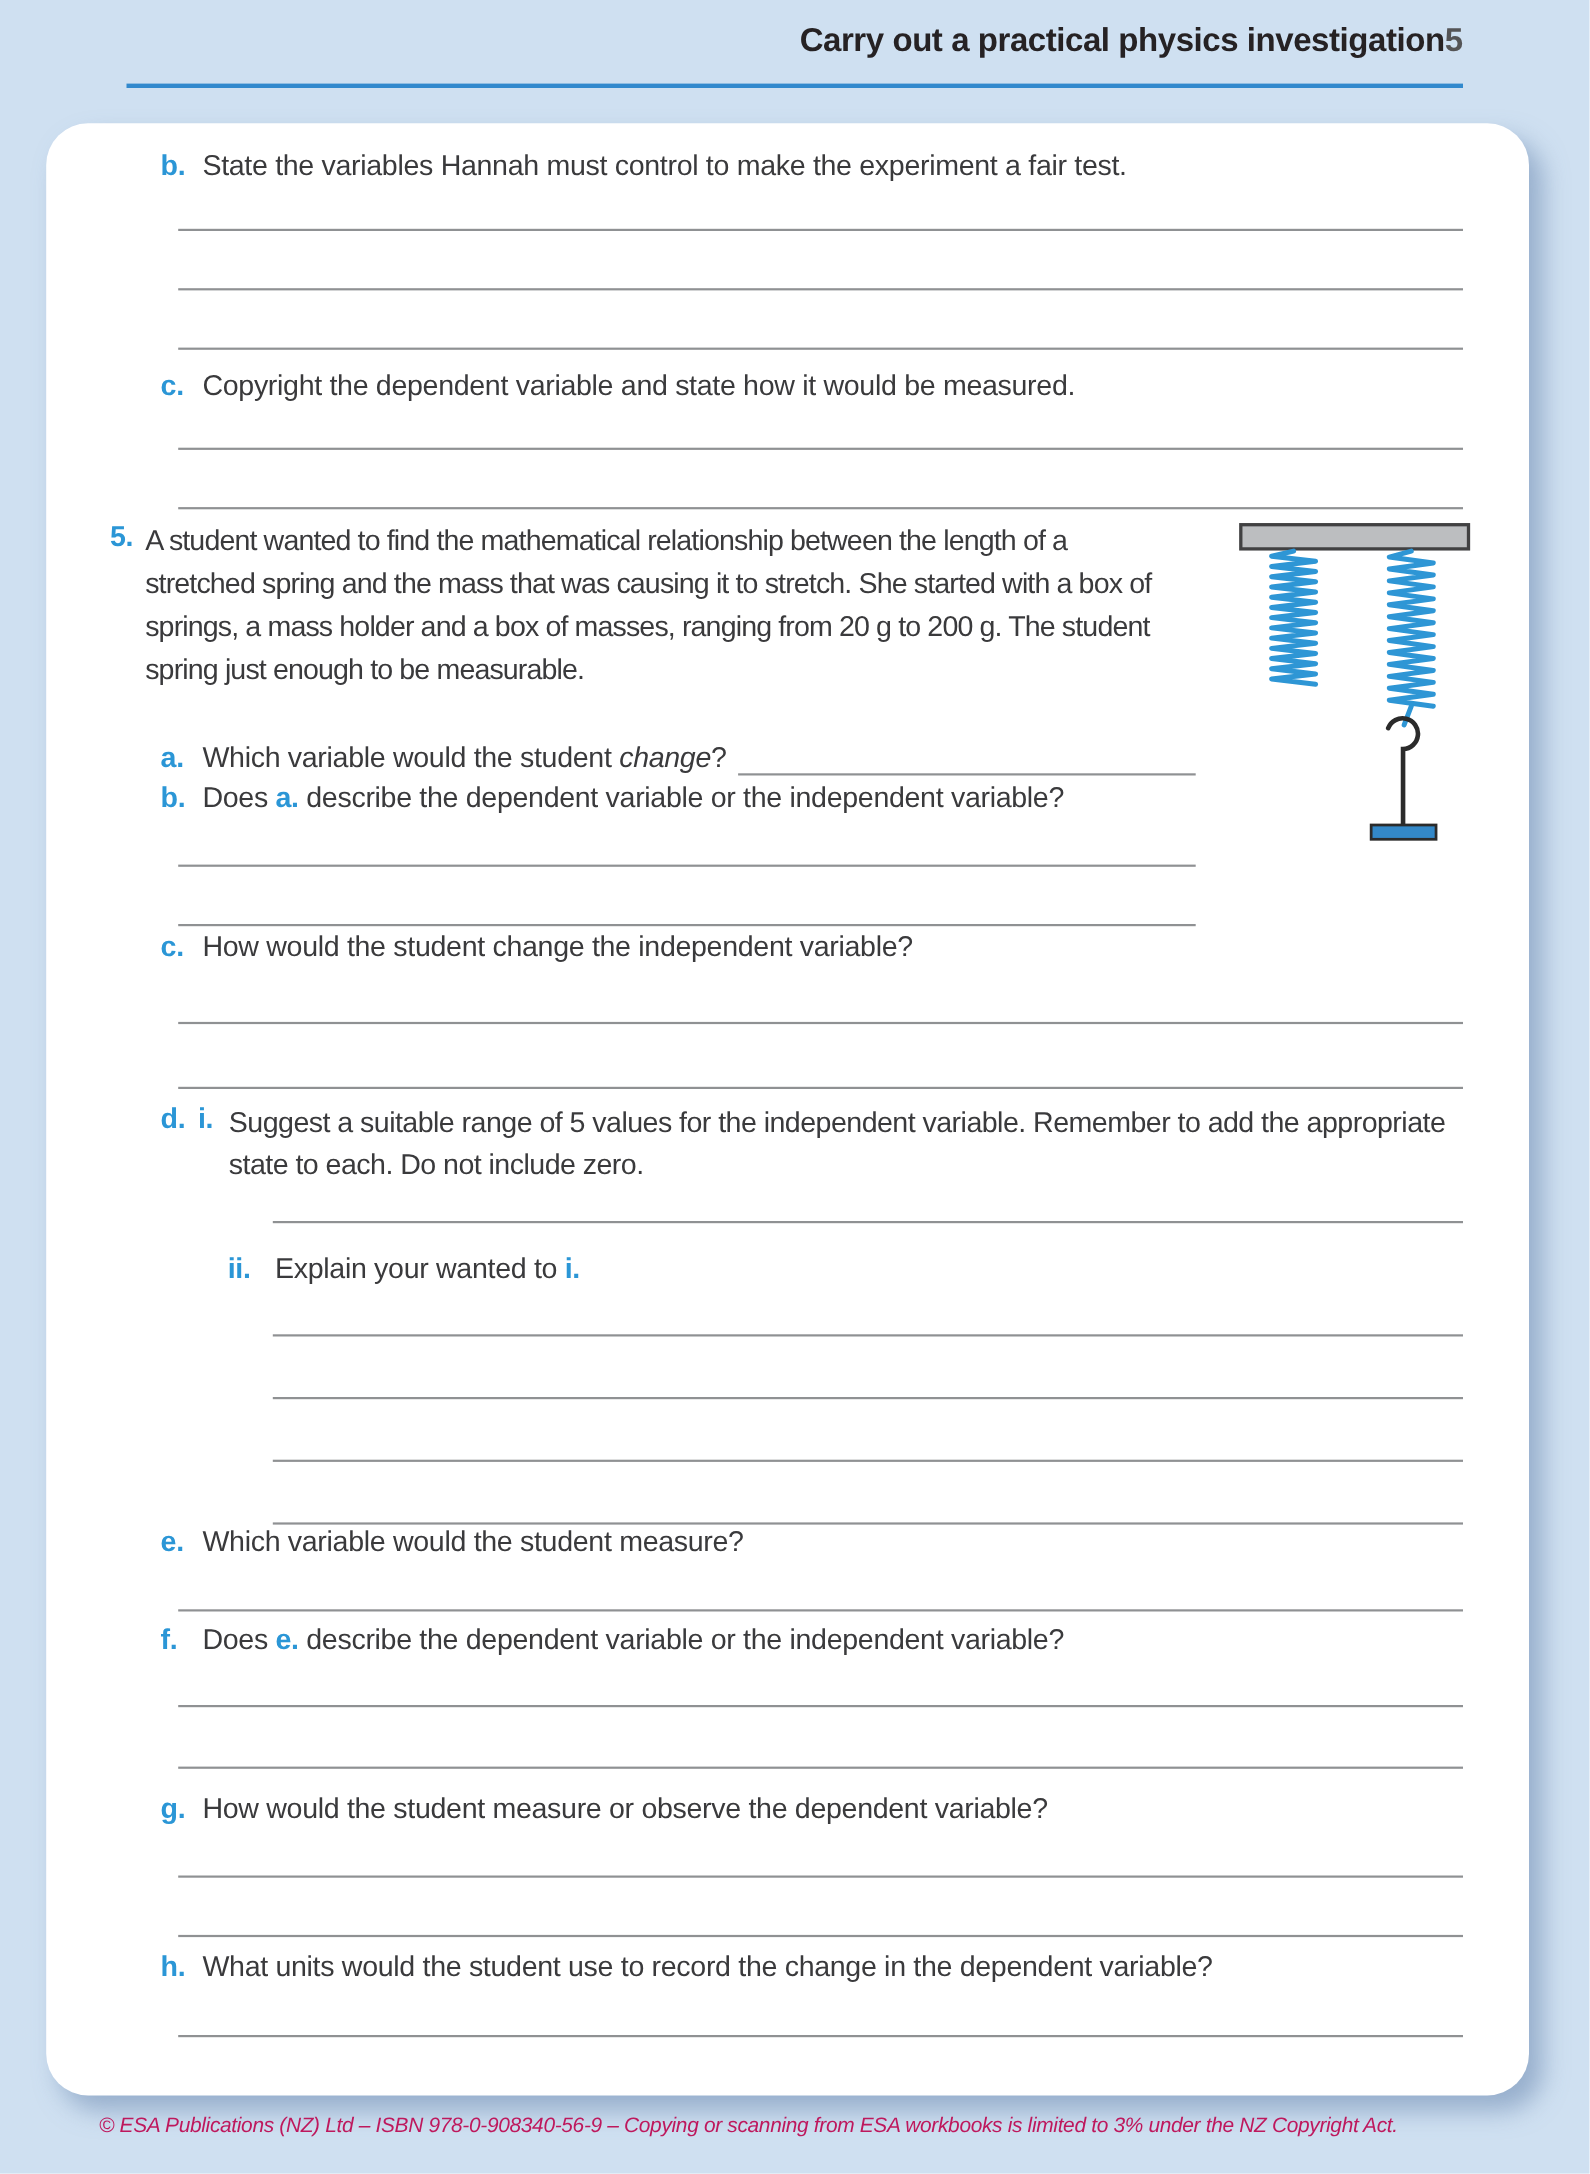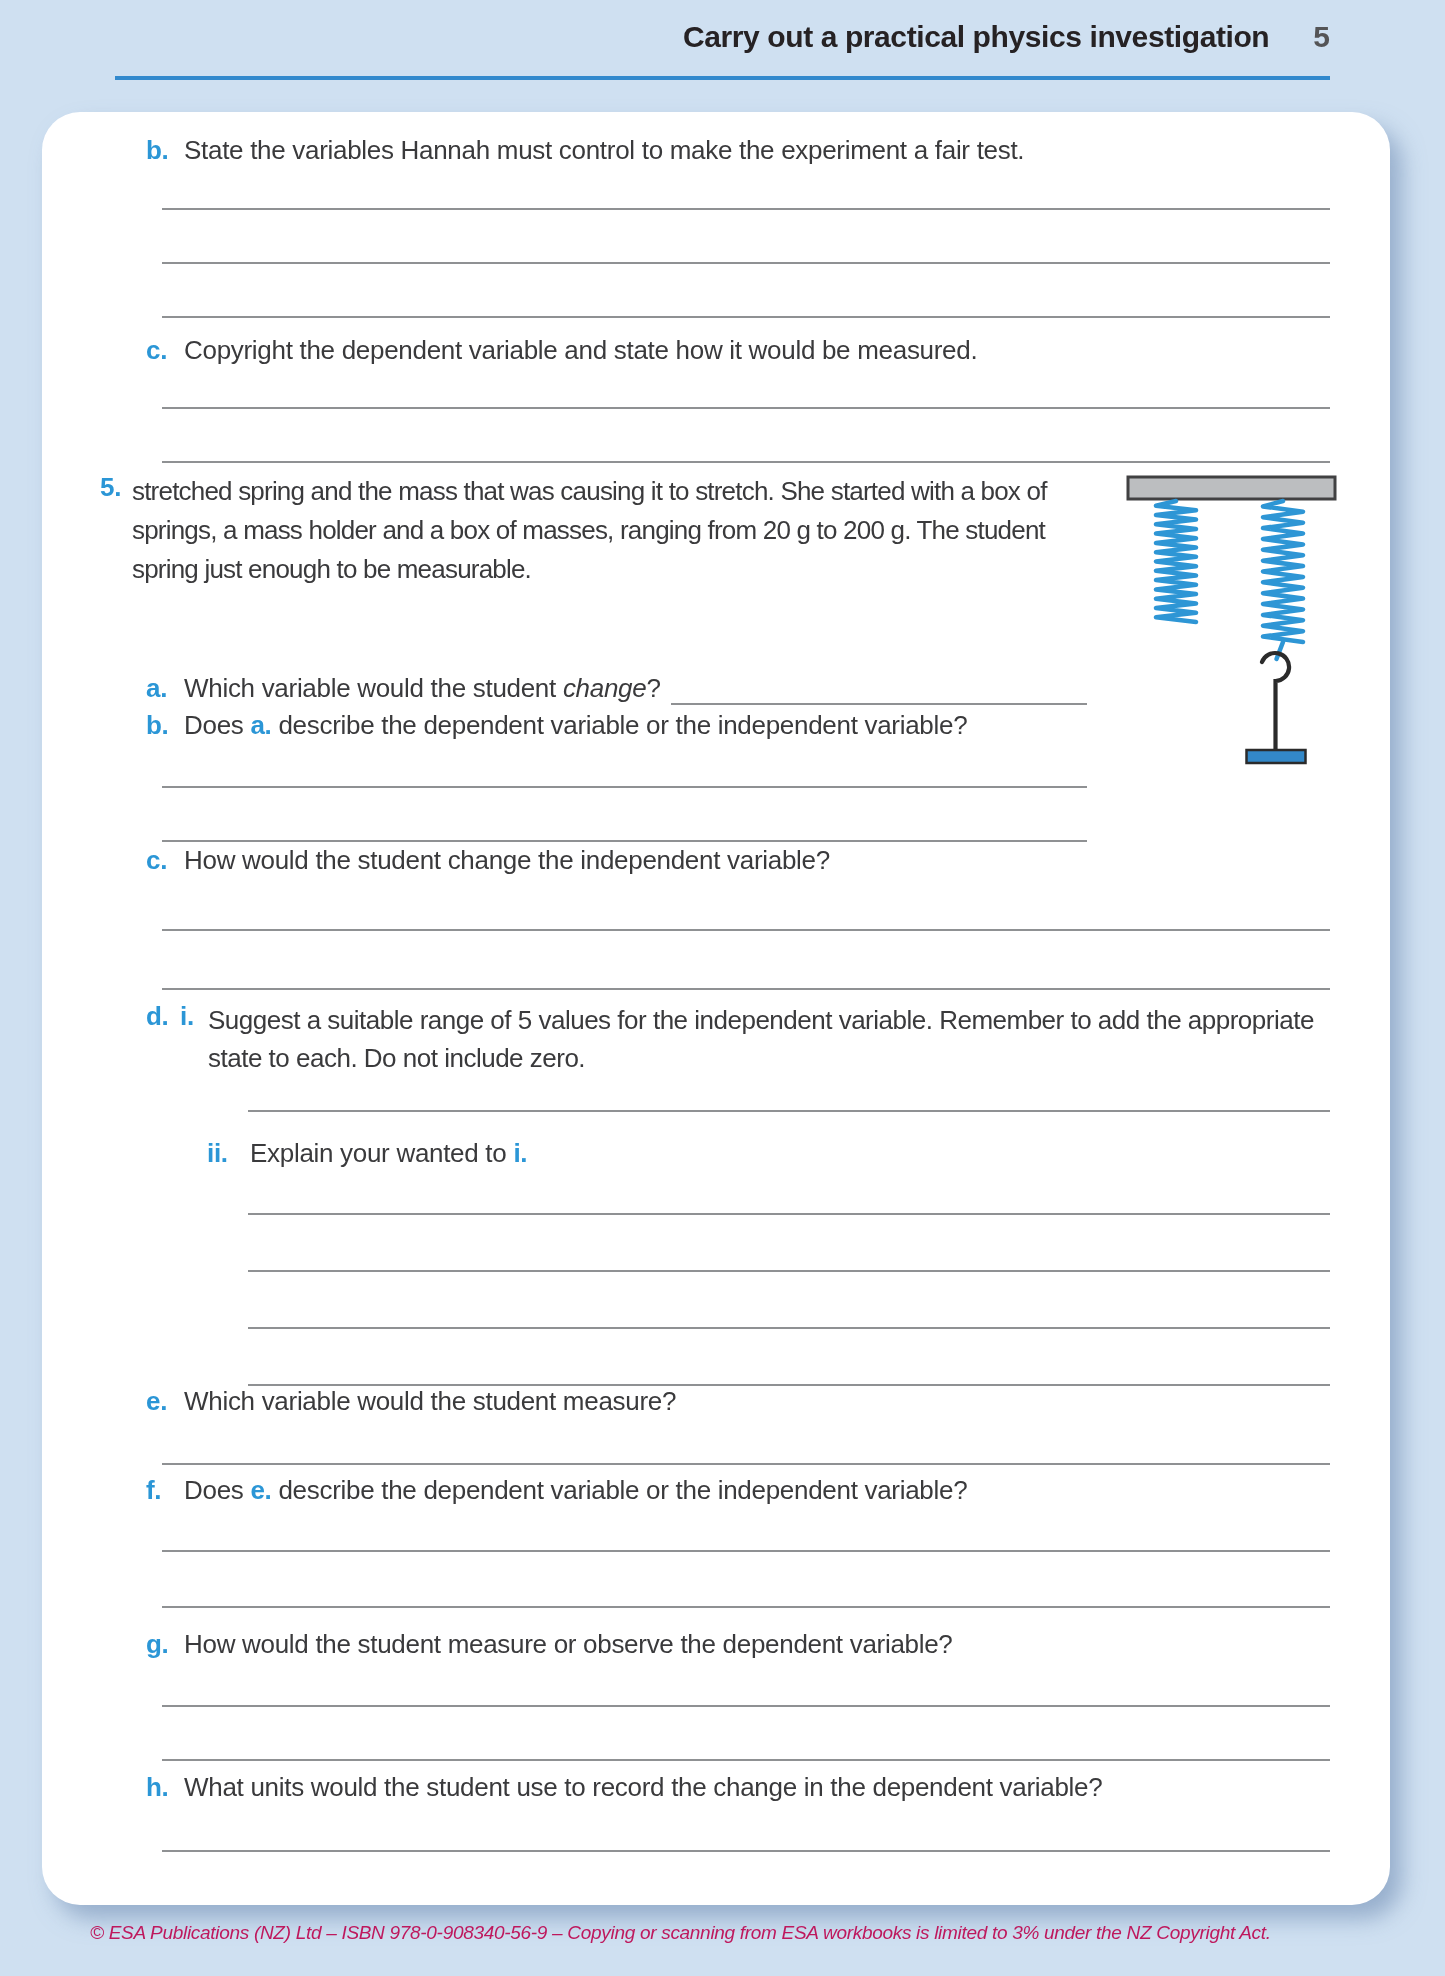--- a/index.html
+++ b/index.html
@@ -5,21 +5,21 @@
   html,body{margin:0;padding:0;}
   body{
     width:1445px;height:1976px;
     background:#cfe0f1;
     font-family:"Liberation Sans", sans-serif;
     position:relative;
     overflow:hidden;
   }
   .header{
     position:absolute;left:115px;top:20px;width:1215px;
-    display:flex;justify-content:flex-end;align-items:baseline;gap:44px;
+    display:flex;justify-content:flex-end;align-items:baseline;
   }
   .title{font-size:30px;font-weight:bold;color:#262224;letter-spacing:-0.4px;}
   .pagenum{font-size:30px;font-weight:bold;color:#545456;}
   .rule{position:absolute;left:115px;top:76px;width:1215px;height:4px;background:#3289cd;}
   .card{
     position:absolute;left:42px;top:112px;width:1348px;height:1793px;
     background:#ffffff;border-radius:38px;
     box-shadow:12px 14px 22px rgba(105,135,175,0.55);
   }
   .q-row{
@@ -75,20 +75,21 @@
       <span class="q-text">Copyright the dependent variable and state how it would be measured.</span>
     </div>
     <div class="lines" style="top:243px;left:120px;width:1168px;--gap:52px;">
         <div class="ln"></div>
         <div class="ln"></div>
       </div>
 
     <div class="q-row" style="top:360px;left:58px;">
       <span class="q-label num">5.</span>
       <div class="intro">
+          <div>A student wanted to find the mathematical relationship between the length of a</div>
           <div>stretched spring and the mass that was causing it to stretch. She started with a box of</div>
           <div>springs, a mass holder and a box of masses, ranging from 20 g to 200 g. The student</div>
           <div>spring just enough to be measurable.</div>
         </div>
     </div>
 
     <svg class="diagram" viewBox="0 0 216 300" width="216" height="300">
       <rect class="bar" x="4" y="5" width="207" height="22"></rect>
       <path id="spring-left" class="spring" d="M 52 29 L 32 33.7 L 72 38.3 L 32 43.0 L 72 47.6 L 32 52.3 L 72 56.9 L 32 61.6 L 72 66.2 L 32 70.9 L 72 75.5 L 32 80.2 L 72 84.8 L 32 89.5 L 72 94.2 L 32 98.8 L 72 103.5 L 32 108.1 L 72 112.8 L 32 117.4 L 72 122.1 L 32 126.7 L 72 131.4 L 32 136.0 L 72 140.7 L 32 145.3 L 72 150.0"></path>
       <path id="spring-right" class="spring" d="M 159 29 L 139 34.4 L 179 39.8 L 139 45.3 L 179 50.7 L 139 56.1 L 179 61.5 L 139 67.0 L 179 72.4 L 139 77.8 L 179 83.2 L 139 88.7 L 179 94.1 L 139 99.5 L 179 104.9 L 139 110.3 L 179 115.8 L 139 121.2 L 179 126.6 L 139 132.0 L 179 137.5 L 139 142.9 L 179 148.3 L 139 153.7 L 179 159.2 L 139 164.6 L 179 170.0"></path>

